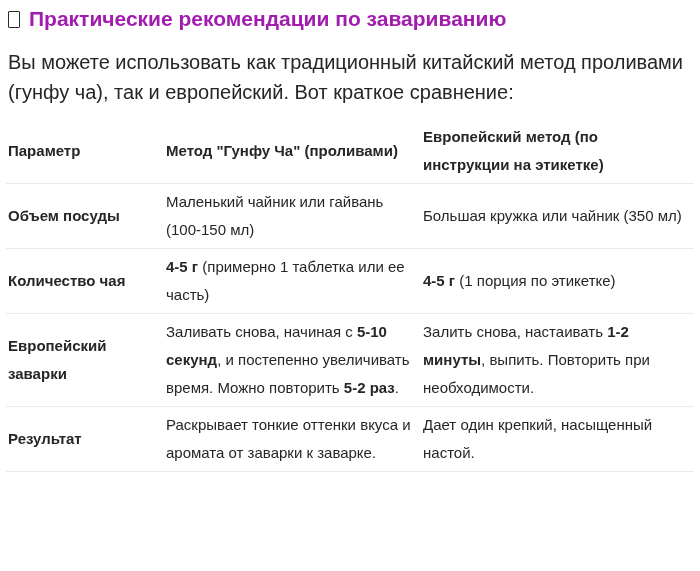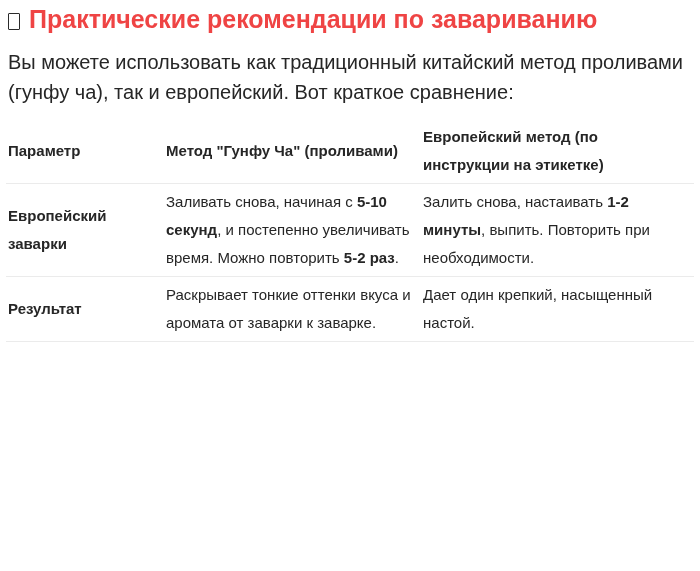--- a/index.html
+++ b/index.html
@@ -9,24 +9,24 @@
     height: 571px;
     overflow: hidden;
     background: #ffffff;
     color: #262626;
     font-family: "Liberation Sans", sans-serif;
   }
   .page { padding: 6px 8px 0 6px; }
 
   h3.title {
     margin: 0 0 0 2px;
-    font-size: 25px;
+    font-size: 21px;
     line-height: 26px;
     font-weight: 700;
-    color: #ef4444;
+    color: #a21caf;
     white-space: nowrap;
   }
   .tofu {
     display: inline-block;
     width: 12px;
     height: 17px;
     border: 1.6px solid #2b2b2b;
     border-radius: 1px;
     margin-right: 9px;
     vertical-align: -2px;
@@ -76,20 +76,30 @@
     </colgroup>
     <thead>
       <tr>
         <th>Параметр</th>
         <th>Метод "Гунфу Ча" (проливами)</th>
         <th>Европейский метод (по инструкции на этикетке)</th>
       </tr>
     </thead>
     <tbody>
         <tr>
+          <td class="col-param">Объем посуды</td>
+          <td>Маленький чайник или гайвань (100-150 мл)</td>
+          <td>Большая кружка или чайник (350 мл)</td>
+        </tr>
+        <tr>
+          <td class="col-param">Количество чая</td>
+          <td><strong>4-5 г</strong> (примерно 1 таблетка или ее часть)</td>
+          <td><strong>4-5 г</strong> (1 порция по этикетке)</td>
+        </tr>
+        <tr>
           <td class="col-param">Европейский заварки</td>
           <td>Заливать снова, начиная с <strong>5-10 секунд</strong>, и постепенно увеличивать время. Можно повторить <strong>5-2 раз</strong>.</td>
           <td>Залить снова, настаивать <strong>1-2 минуты</strong>, выпить. Повторить при необходимости.</td>
         </tr>
         <tr>
           <td class="col-param">Результат</td>
           <td>Раскрывает тонкие оттенки вкуса и аромата от заварки к заварке.</td>
           <td>Дает один крепкий, насыщенный настой.</td>
         </tr>
       </tbody>

